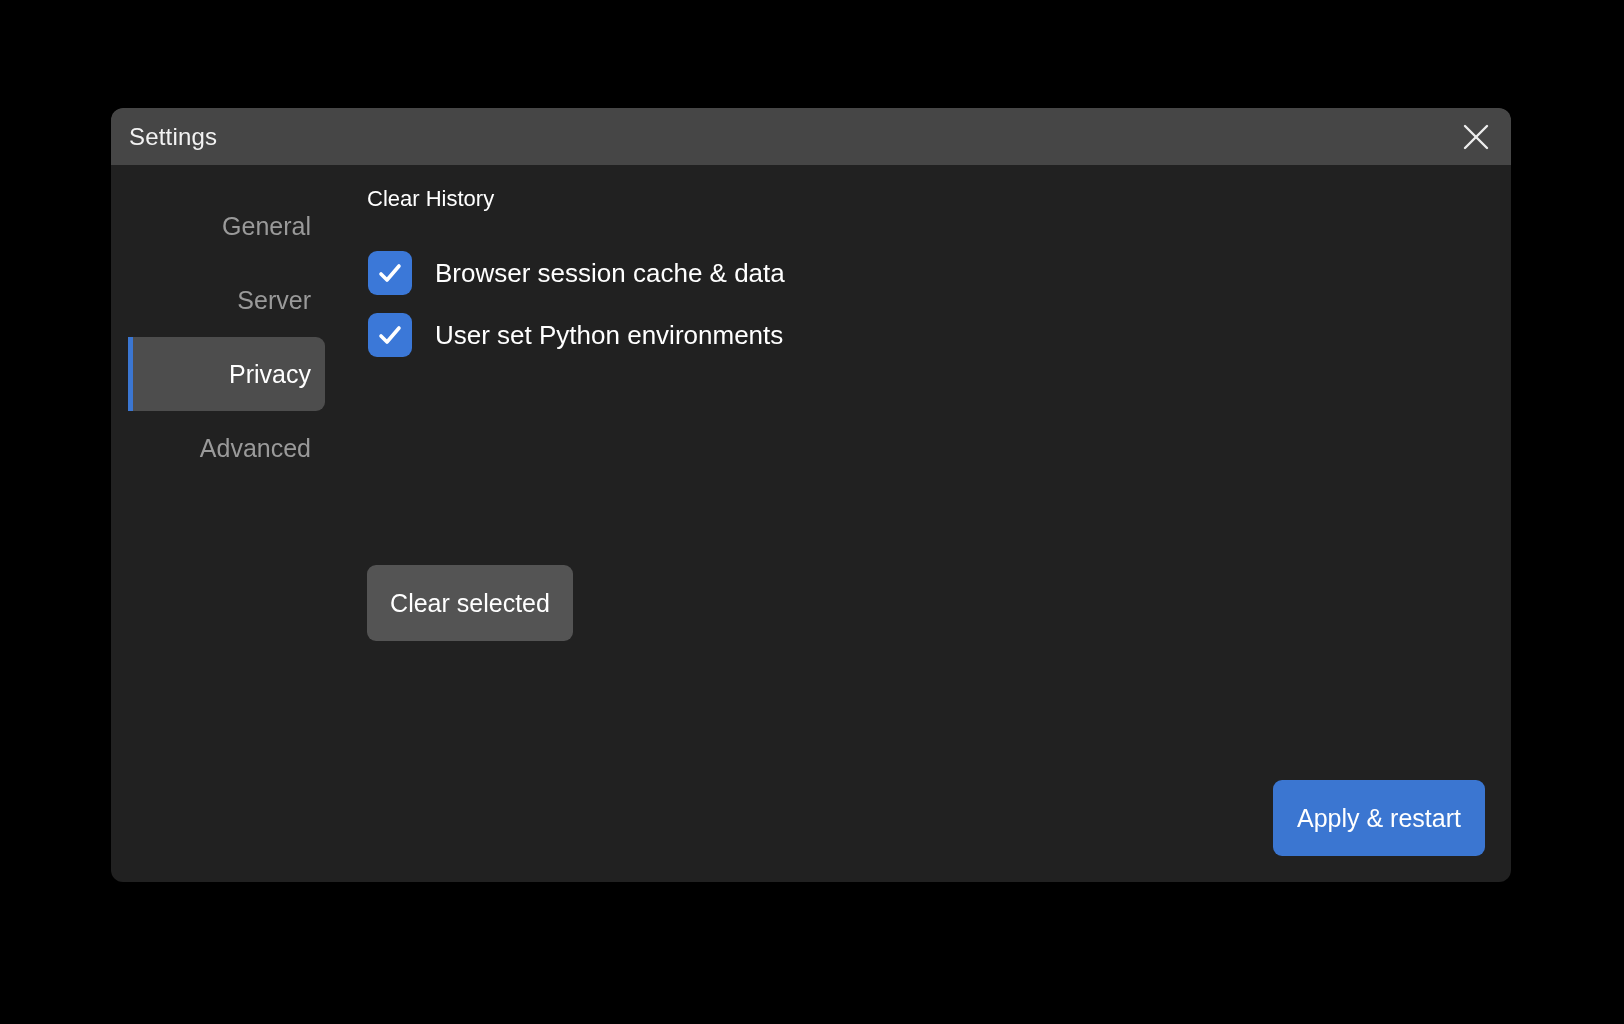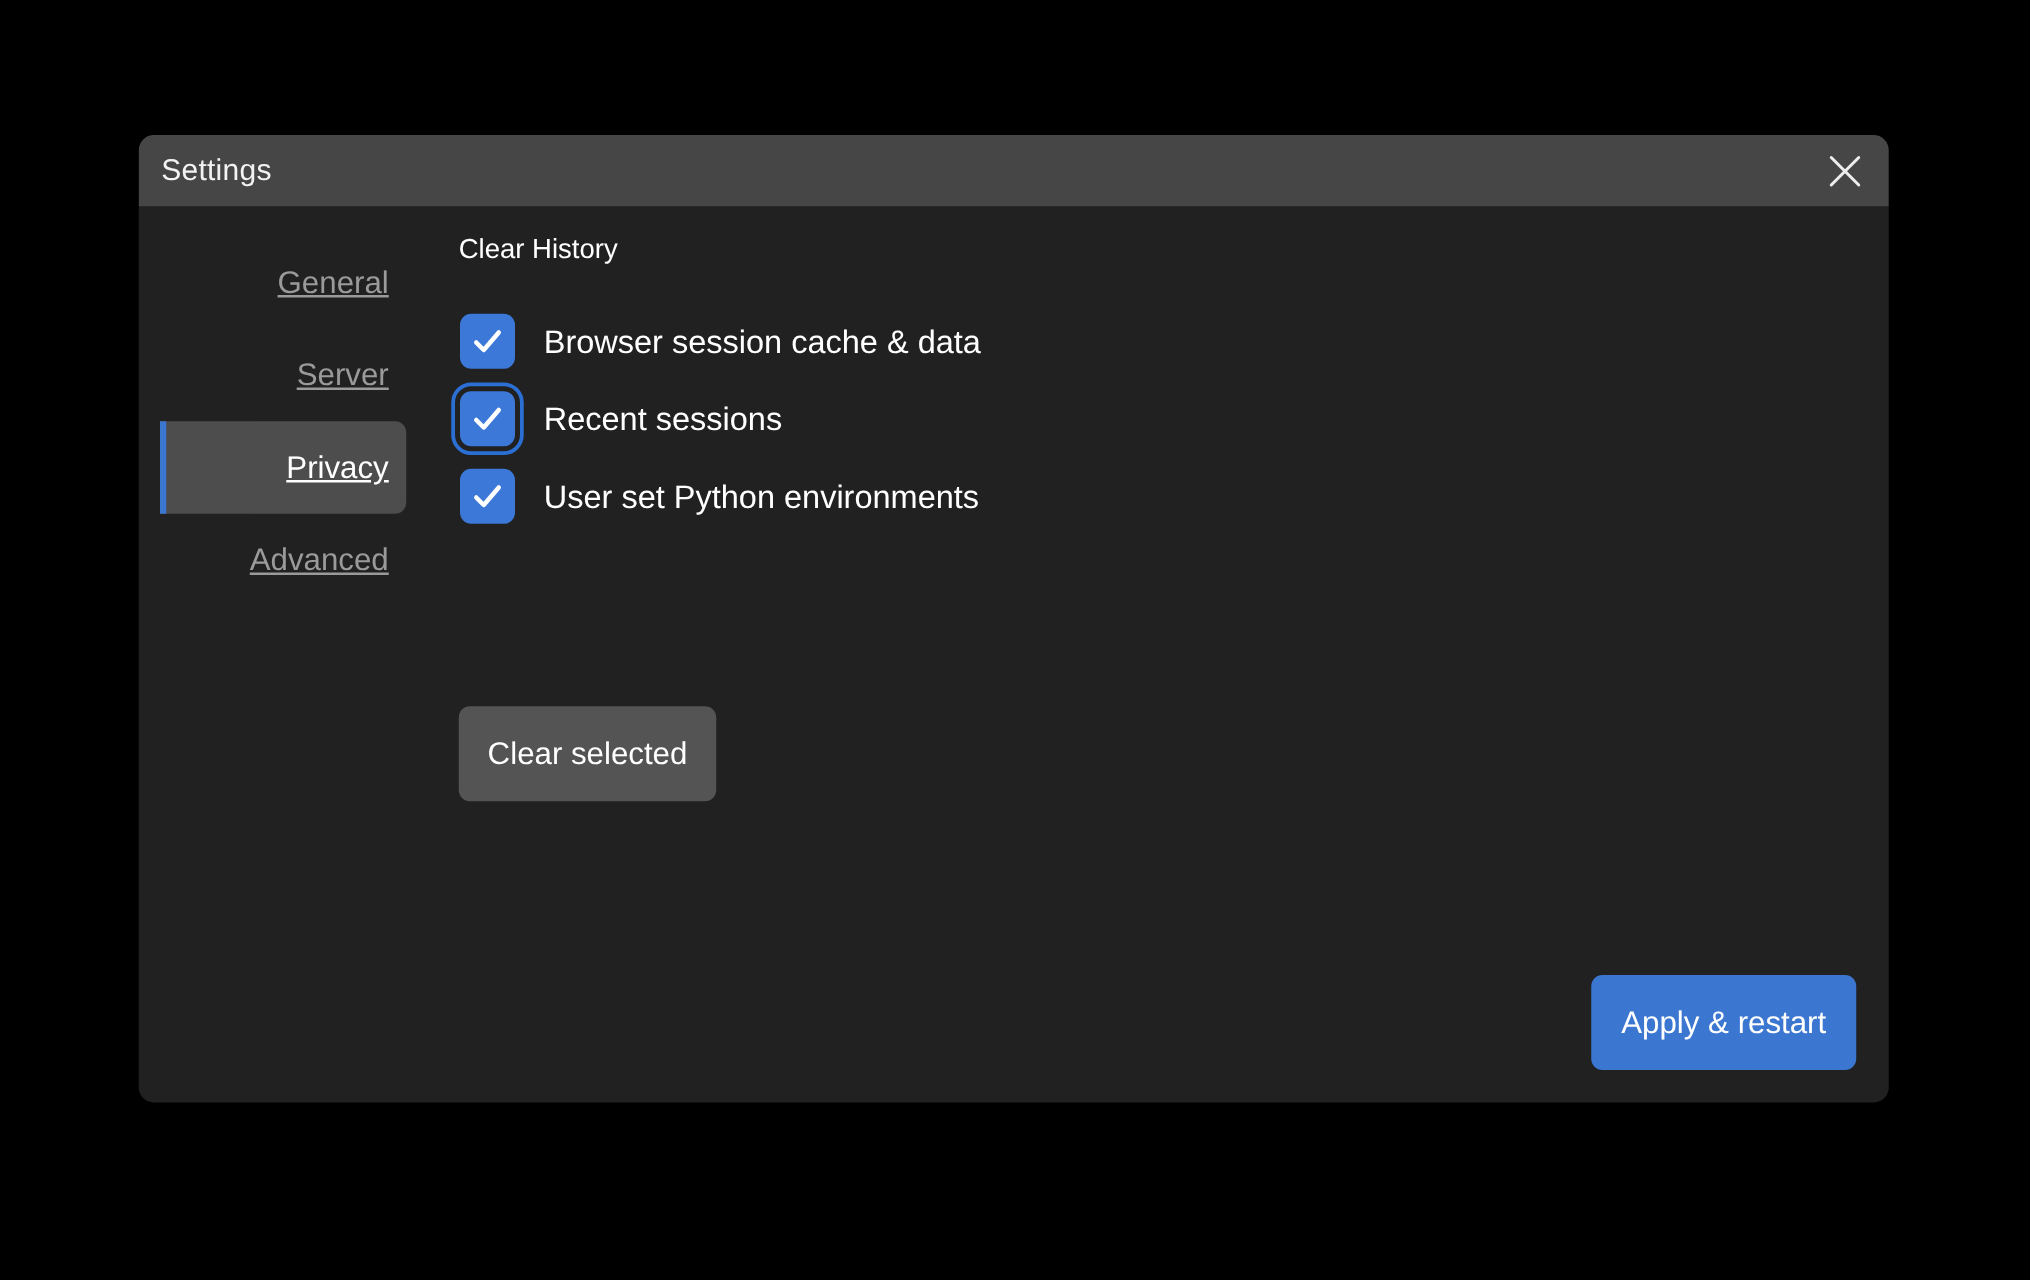--- a/index.html
+++ b/index.html
@@ -89,21 +89,20 @@
     margin-right: 6px;
     display: flex;
     align-items: center;
     justify-content: flex-end;
     padding-right: 14px;
     box-sizing: border-box;
     cursor: pointer;
     font-size: 25px;
     color: #9a9a9a;
     white-space: nowrap;
-    text-decoration: underline;
   }
   .nav-item.active {
     background: #4d4d4d;
     color: #ffffff;
     border-top-right-radius: 9px;
     border-bottom-right-radius: 9px;
     margin-left: 17px;
   }
   .nav-item.active::before {
     content: "";
@@ -265,30 +264,20 @@
               <span class="cb checked">
                 <svg width="28" height="28" viewBox="0 0 28 28">
                   <polyline points="5,15 11,21 23,7" fill="none" stroke="#ffffff" stroke-width="3.6" stroke-linecap="round" stroke-linejoin="round"></polyline>
                 </svg>
               </span>
             </span>
             <span class="check-label">Browser session cache &amp; data</span>
           </div>
 
 
-          <div class="check-row">
-            <span class="cb-wrap">
-              <span class="cb checked focused">
-                <svg width="28" height="28" viewBox="0 0 28 28">
-                  <polyline points="5,15 11,21 23,7" fill="none" stroke="#ffffff" stroke-width="3.6" stroke-linecap="round" stroke-linejoin="round"></polyline>
-                </svg>
-              </span>
-            </span>
-            <span class="check-label">Recent sessions</span>
-          </div>
 
           <div class="check-row">
             <span class="cb-wrap">
               <span class="cb checked">
                 <svg width="28" height="28" viewBox="0 0 28 28">
                   <polyline points="5,15 11,21 23,7" fill="none" stroke="#ffffff" stroke-width="3.6" stroke-linecap="round" stroke-linejoin="round"></polyline>
                 </svg>
               </span>
             </span>
             <span class="check-label">User set Python environments</span>

